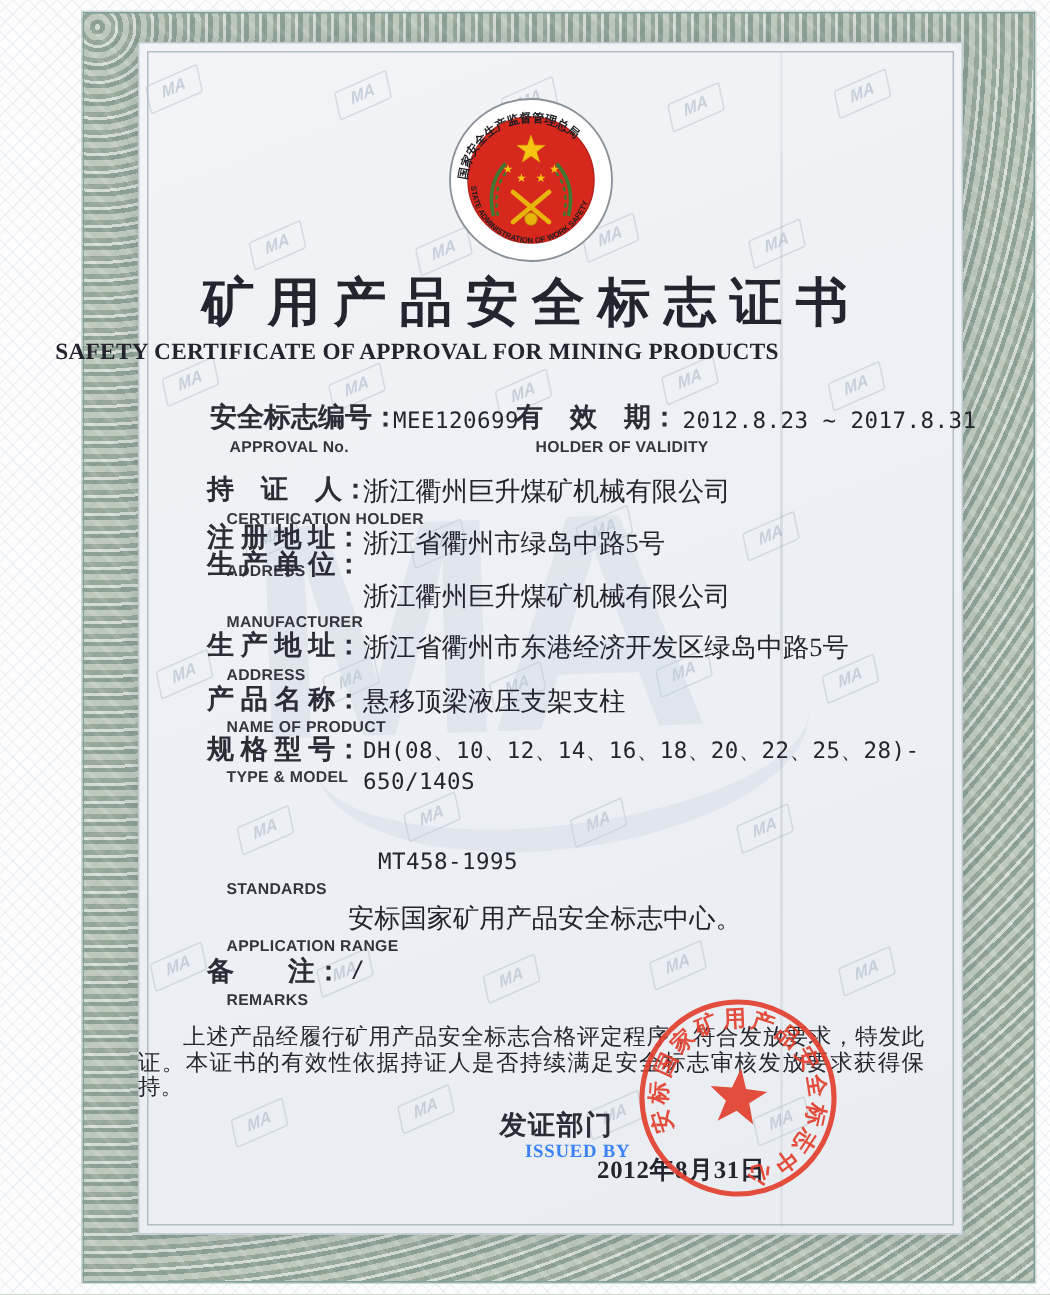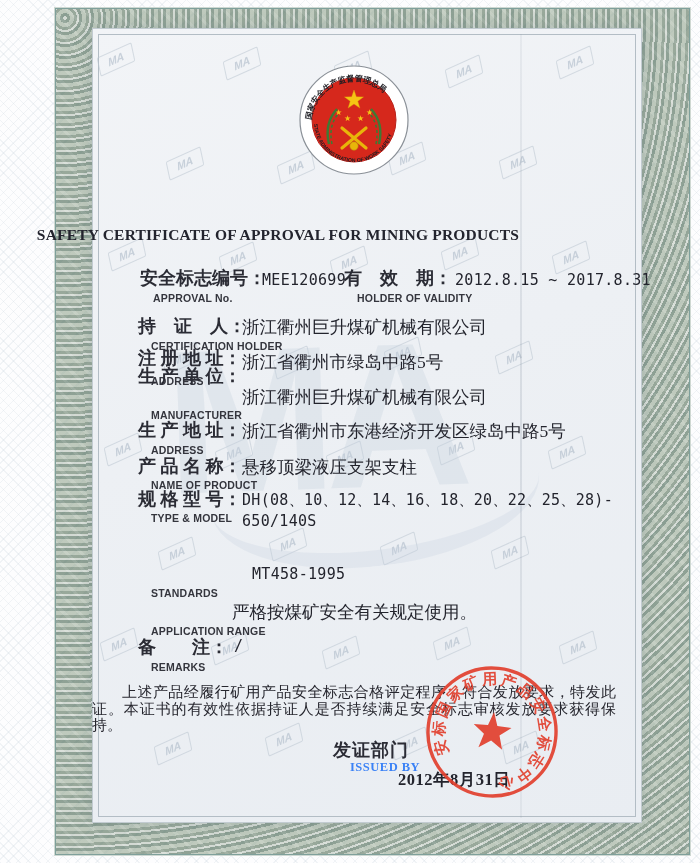--- a/index.html
+++ b/index.html
@@ -159,29 +159,30 @@
     <text x="59" y="57" font-size="8" fill="#f6c514">★</text>
     <text x="68" y="51" font-size="8" fill="#f6c514">★</text>
     <path d="M31,80 Q26,59 39,45" fill="none" stroke="#3f7a34" stroke-width="2.4"></path>
     <path d="M34,80 Q30,61 41,49" fill="none" stroke="#3f7a34" stroke-width="1.6" stroke-dasharray="3 2.5"></path>
     <path d="M81,80 Q86,59 73,45" fill="none" stroke="#3f7a34" stroke-width="2.4"></path>
     <path d="M78,80 Q82,61 71,49" fill="none" stroke="#3f7a34" stroke-width="1.6" stroke-dasharray="3 2.5"></path>
     <path d="M44,84 L68,64 M68,84 L44,64" stroke="#e8b50a" stroke-width="3.2" stroke-linecap="round"></path>
     <circle cx="56" cy="82" r="4.2" fill="#e8b50a" stroke="#b8860b" stroke-width=".6"></circle>
   </svg>
 
+  <div class="title-zh">矿用产品安全标志证书</div>
   <div class="title-en">SAFETY CERTIFICATE OF APPROVAL FOR MINING PRODUCTS</div>
 
   <div class="zh-label" style="left:140px;top:266px">安全标志编号：</div>
   <div class="en-label" style="left:141px;top:292px">APPROVAL No.</div>
   <div class="mono-value" style="left:262px;top:271px">MEE120699</div>
 
   <div class="zh-label" style="left:344px;top:266px">有　效　期：</div>
   <div class="en-label" style="left:345px;top:292px">HOLDER OF VALIDITY</div>
-  <div class="mono-value" style="left:455px;top:271px">2012.8.15 ~ 2017.8.31</div>
+  <div class="mono-value" style="left:455px;top:271px">2012.8.23 ~ 2017.8.31</div>
 
   <div class="zh-label" style="left:138px;top:314px">持　证　人：</div>
   <div class="en-label" style="left:139px;top:340px">CERTIFICATION HOLDER</div>
   <div class="zh-value" style="left:242px;top:315px">浙江衢州巨升煤矿机械有限公司</div>
 
   <div class="zh-label" style="left:138px;top:346px">注 册 地 址：</div>
   <div class="en-label" style="left:139px;top:375px">ADDRESS</div>
   <div class="zh-value" style="left:242px;top:350px">浙江省衢州市绿岛中路5号</div>
 
   <div class="zh-label" style="left:138px;top:364px">生 产 单 位：</div>
@@ -198,21 +199,21 @@
 
   <div class="zh-label" style="left:138px;top:487px">规 格 型 号：</div>
   <div class="en-label" style="left:139px;top:512px">TYPE &amp; MODEL</div>
   <div class="mono-value" style="left:242px;top:491px">DH(08、10、12、14、16、18、20、22、25、28)-</div>
   <div class="mono-value" style="left:242px;top:512px">650/140S</div>
 
   <div class="en-label" style="left:139px;top:587px">STANDARDS</div>
   <div class="mono-value" style="left:252px;top:565px">MT458-1995</div>
 
   <div class="en-label" style="left:139px;top:625px">APPLICATION RANGE</div>
-  <div class="zh-value" style="left:232px;top:600px">严格按煤矿安全有关规定使用。</div>
+  <div class="zh-value" style="left:232px;top:600px">安标国家矿用产品安全标志中心。</div>
 
   <div class="zh-label" style="left:138px;top:635px">备　　注：</div>
   <div class="en-label" style="left:139px;top:661px">REMARKS</div>
   <div class="mono-value" style="left:234px;top:637px">/</div>
 
   <div class="footer-note">上述产品经履行矿用产品安全标志合格评定程序，符合发放要求，特发此证。本证书的有效性依据持证人是否持续满足安全标志审核发放要求获得保持。</div>
 
   <div class="issued-zh">发证部门</div>
   <div class="issued-en">ISSUED BY</div>
   <div class="issue-date">2012年8月31日</div>

